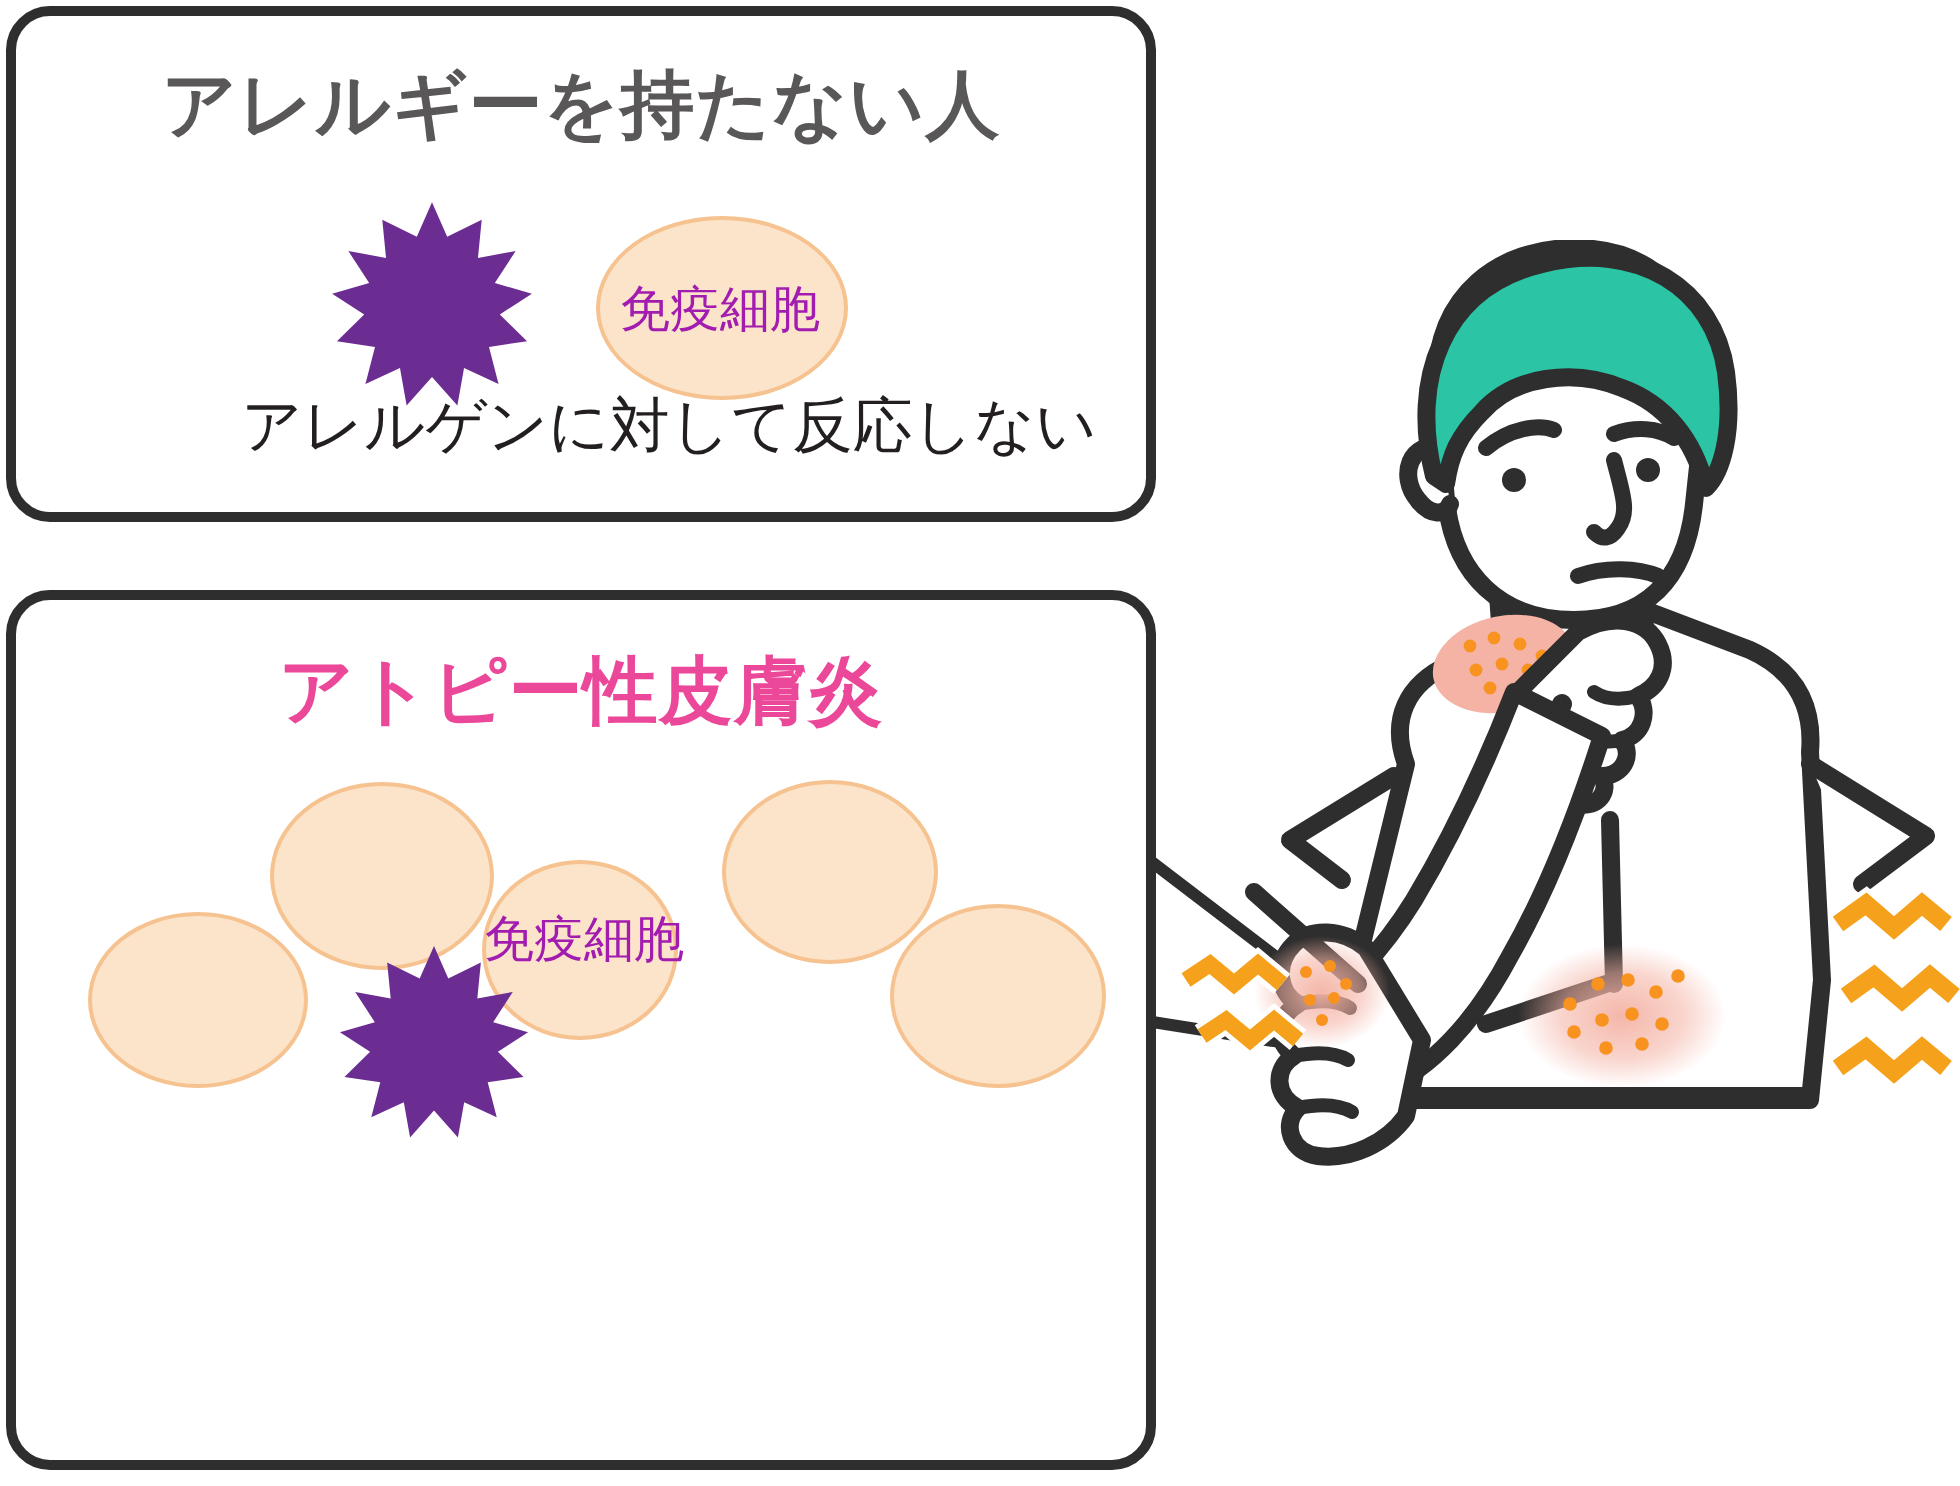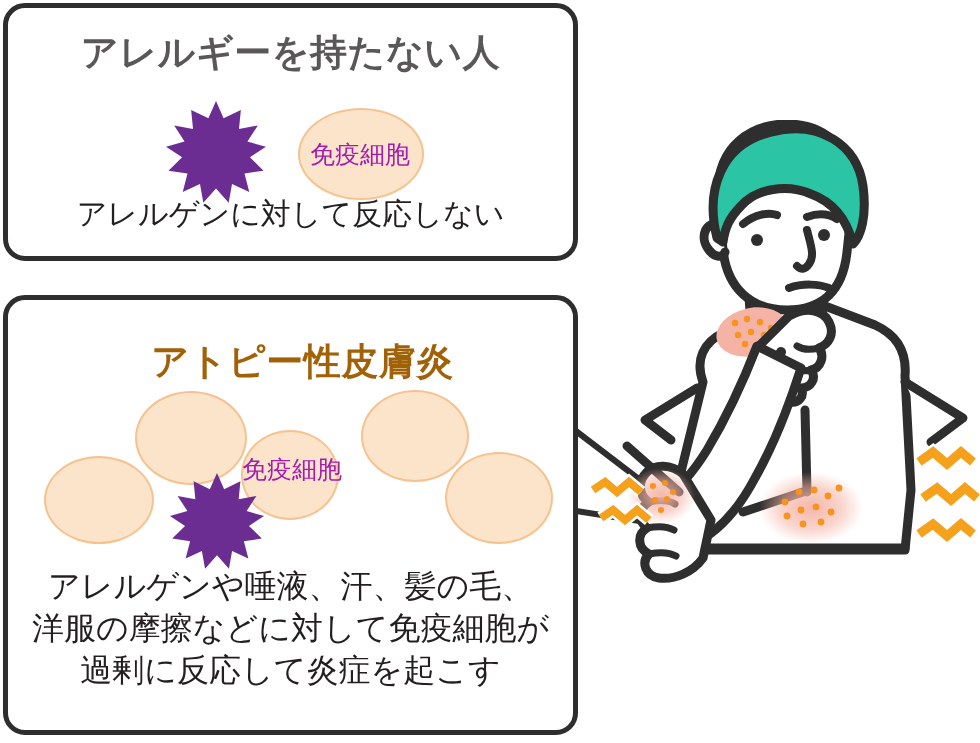--- a/index.html
+++ b/index.html
@@ -47,37 +47,37 @@
     font-weight: bold;
     letter-spacing: 0.5px;
     white-space: nowrap;
   }
   #title-no-allergy {
     top: 20px;
     font-size: 37px;
     color: #595757;
   }
   #title-atopic {
-    top: 37px;
+    top: 21px;
     font-size: 37px;
-    color: #a16207;
-    padding-left: 12px;
+    color: #ec4899;
   }
 
   .box-caption {
     position: absolute;
     left: 0;
     width: 100%;
     text-align: center;
     color: #231f20;
     line-height: 1.32;
   }
   #caption-no-allergy {
     top: 186px;
     font-size: 30px;
+    padding-left: 44px;
   }
   #caption-atopic {
     top: 265px;
     font-size: 32px;
   }
 
   
   #tail-wrap {
     position: absolute;
     left: 520px;
@@ -153,25 +153,20 @@
     <div class="cell" style="left:233px; top:130px; width:98px;  height:90px;"></div>
     <div class="cell" style="left:353px; top:90px;  width:108px; height:92px;"></div>
     <div class="cell" style="left:437px; top:152px; width:108px; height:92px;"></div>
 
     <svg class="burst" style="left:160px; top:171px;" width="98" height="98" viewBox="0 0 100 100">
       <polygon fill="#6b2d91" points="50,2 57.3,18.6 73.9,10.5 72.1,28.8 90.2,25.5 80.2,40.9 98,46 82.6,56 95.7,68.9 77.4,71.6 82,89.4 65.4,81.7 62.2,99.8 50,86 37.8,99.8 34.6,81.7 18,89.4 22.6,71.6 4.3,68.9 17.4,56 2,46 19.8,40.9 9.8,25.5 27.9,28.8 26.1,10.5 42.7,18.6"></polygon>
     </svg>
 
     <div class="cell-label" style="left:234px; top:153px;">免疫細胞</div>
 
-    <div class="box-caption" id="caption-atopic">
-      <div>アレルゲンや唾液、汗、髪の毛、</div>
-      <div>洋服の摩擦などに対して免疫細胞が</div>
-      <div>過剰に反応して炎症を起こす</div>
-    </div>
   </div>
 
   <svg id="person" viewBox="0 0 405 500" width="405" height="500">
 
     <defs>
       <radialGradient id="rashGrad" cx="50%" cy="50%" r="50%">
         <stop offset="0%" stop-color="#f4b3a5" stop-opacity="0.95"></stop>
         <stop offset="60%" stop-color="#f4b3a5" stop-opacity="0.55"></stop>
         <stop offset="100%" stop-color="#f4b3a5" stop-opacity="0"></stop>
       </radialGradient>

